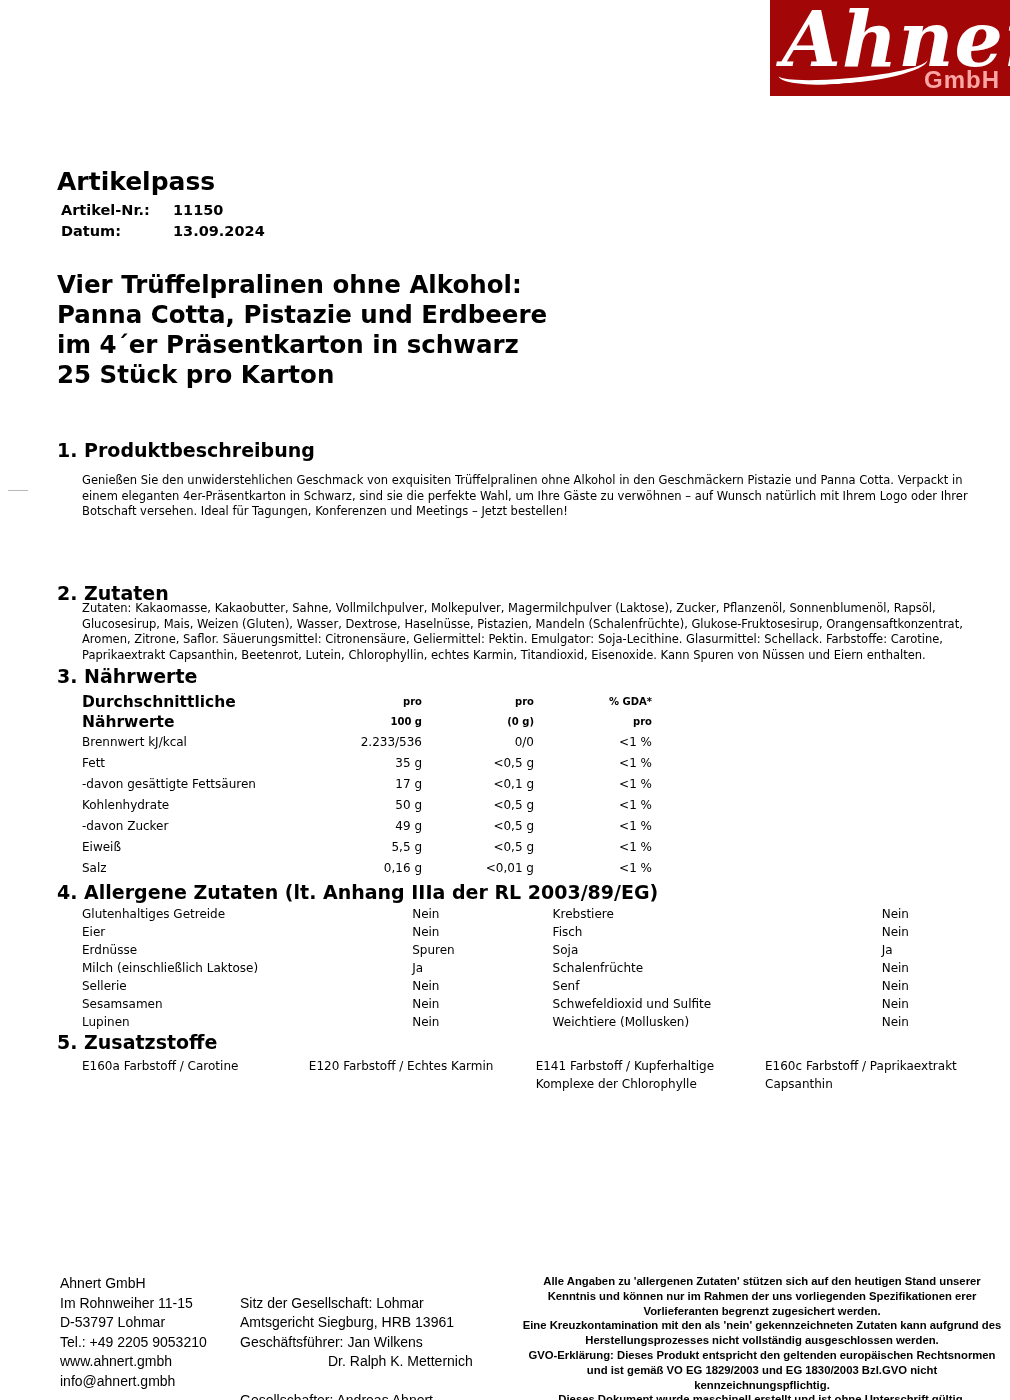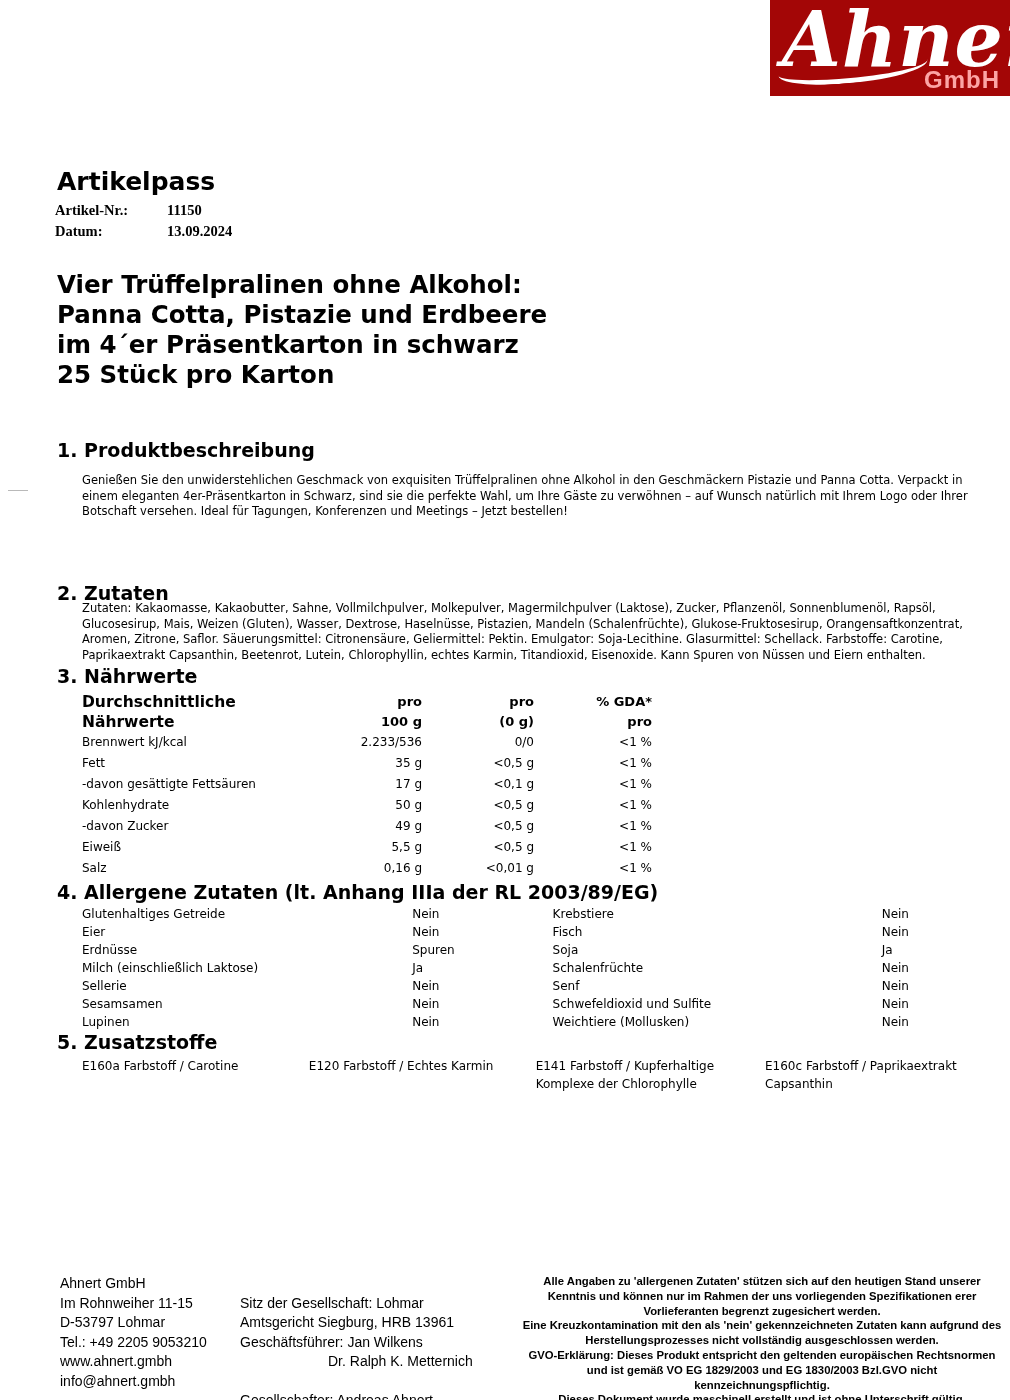--- a/index.html
+++ b/index.html
@@ -69,26 +69,25 @@
     position: absolute;
     left: 57px;
     top: 168px;
     font-family: "DejaVu Sans", sans-serif;
     font-weight: 700;
     font-size: 25px;
     line-height: 1.1;
   }
   .meta {
     position: absolute;
-    left: 55px;
+    left: 61px;
     top: 200px;
     font-weight: 700;
     font-size: 14.5px;
     line-height: 21px;
-    font-family: Liberation Serif, serif;
   }
   .meta-row { display: block; white-space: nowrap; }
   .meta-label { display: inline-block; width: 112px; }
   .meta-value { display: inline-block; }
 
   .product-title {
     position: absolute;
     left: 57px;
     top: 270px;
     font-weight: 700;
@@ -138,21 +137,21 @@
   }
   .nutri .hlabel {
     font-weight: 700;
     font-size: 15.5px;
     line-height: 20px;
     text-align: left;
     white-space: pre-line;
   }
   .nutri .hcol {
     font-weight: 700;
-    font-size: 13px;
+    font-size: 10px;
     line-height: 20px;
     text-align: right;
     white-space: pre-line;
   }
   .nutri tbody td {
     font-size: 12px;
     line-height: 21px;
     height: 21px;
   }
   .nutri tbody td.lbl { text-align: left; }

